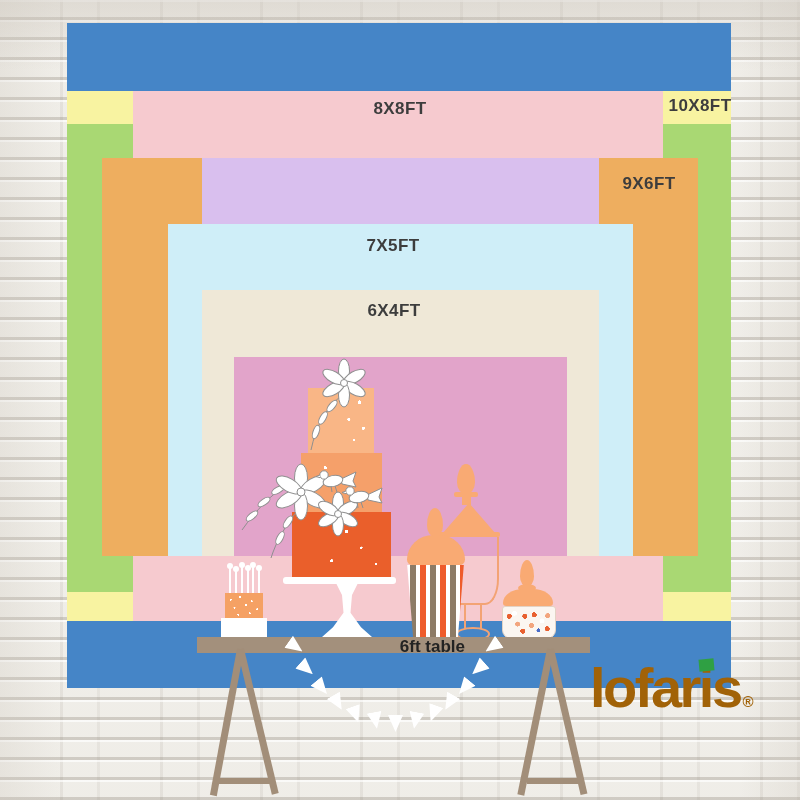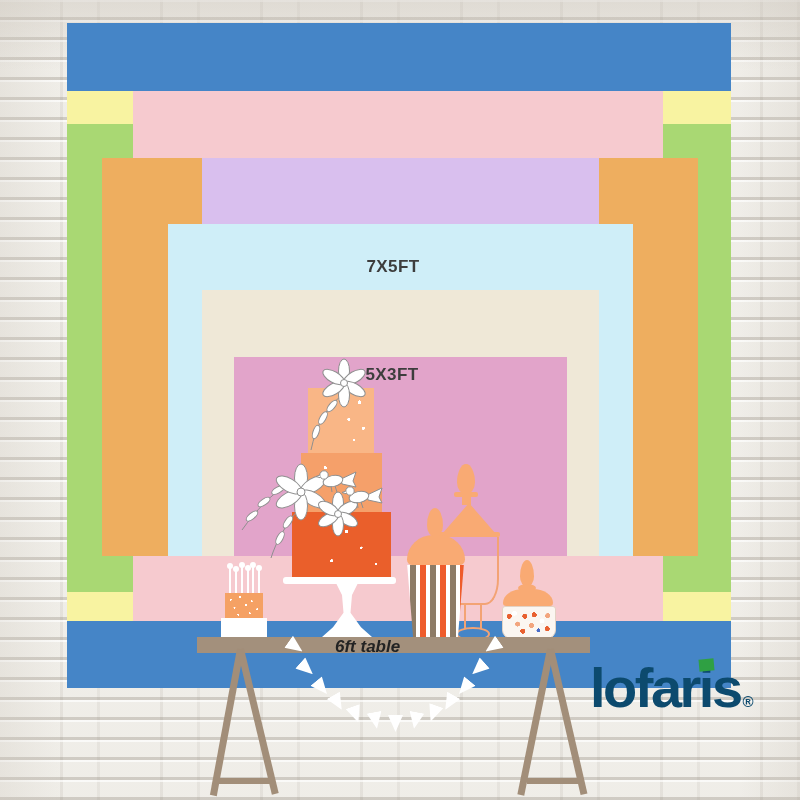--- a/index.html
+++ b/index.html
@@ -32,21 +32,21 @@
   #r5x3  {left:234px;top:357px;width:333px;height:199px;background:#e2a4ca;}
   
   .size-label{position:absolute;width:140px;text-align:center;font-size:17px;
     font-weight:600;color:#3d3d3d;letter-spacing:.4px;}
   #l10x10{left:330px;top:50px;}
   #l8x8  {left:330px;top:99px;}
   #l10x8 {left:630px;top:96px;}
   #l10x7 {left:629px;top:134px;}
   #l6x6  {left:323px;top:165px;}
   #l9x6  {left:579px;top:174px;}
-  #l7x5  {left:323px;top:236px;margin-top:21px;}
+  #l7x5  {left:323px;top:236px;}
   #l6x4  {left:324px;top:301px;}
   #l5x3  {left:322px;top:365px;}
   
   .tj-finial{left:457px;top:464px;width:18px;height:30px;background:#f9aa73;border-radius:50%/62% 62% 38% 38%;}
   .tj-collar{left:454px;top:492px;width:24px;height:5px;background:#f9aa73;border-radius:2px;}
   .tj-neck{left:462px;top:496px;width:9px;height:9px;background:#f9aa73;}
   .tj-cone{left:442px;top:503px;width:54px;height:31px;background:#f9aa73;clip-path:polygon(50% 0,100% 100%,0 100%);}
   .tj-lidbase{left:438px;top:532px;width:62px;height:5px;background:#f9aa73;border-radius:2px;}
   .tj-body{left:447px;top:537px;width:48px;height:66px;border:2px solid #f3a374;border-top:none;
            border-radius:0 0 14px 14px/0 0 26px 26px;}
@@ -102,29 +102,29 @@
       radial-gradient(1.6px 1.6px at 70% 30%,#fff 60%,transparent 70%),
       radial-gradient(1.6px 1.6px at 25% 55%,#fff 60%,transparent 70%),
       radial-gradient(1.6px 1.6px at 55% 45%,#fff 60%,transparent 70%),
       radial-gradient(1.6px 1.6px at 85% 60%,#fff 60%,transparent 70%),
       radial-gradient(1.6px 1.6px at 35% 80%,#fff 60%,transparent 70%),
       radial-gradient(1.6px 1.6px at 65% 75%,#fff 60%,transparent 70%);}
   .sc-candle{position:absolute;width:2px;height:27px;background:#fff;}
   .sc-candle::after{content:"";position:absolute;left:-2px;top:-5px;width:6px;height:6px;border-radius:50%;background:#fff;}
   
   .table-top{left:197px;top:637px;width:393px;height:16px;background:#a3907c;}
-  .table-label{position:absolute;left:335px;top:637px;width:130px;text-align:left;
-    font-size:17px;font-weight:600;color:#232323;font-style:italic;}
+  .table-label{position:absolute;left:335px;top:637px;width:130px;text-align:right;
+    font-size:17px;font-weight:600;color:#232323;}
   .leg{position:absolute;width:7px;height:149px;background:#a28e79;transform-origin:50% 0;}
   .crossbar{position:absolute;width:52px;height:6px;background:#a28e79;}
   
   .pennant{position:absolute;width:15px;height:17px;background:#fff;clip-path:polygon(0 0,100% 0,50% 100%);}
   
   .logo{position:absolute;left:590px;top:660px;font-size:56px;font-weight:bold;
-    color:#0c4a6e;letter-spacing:-2.5px;line-height:1;white-space:nowrap;}
+    color:#a16207;letter-spacing:-2.5px;line-height:1;white-space:nowrap;}
   .logo-i{position:relative;display:inline-block;}
   .logo-green{position:absolute;left:0px;top:-1px;width:15px;height:12px;background:#2fa043;transform:rotate(-5deg);}
   .logo-reg{font-size:15px;font-weight:bold;letter-spacing:0;vertical-align:baseline;margin-left:2px;}
 </style>
 </head>
 <body>
 
 <div class="canvas">
 
   <div class="wall"></div>
@@ -132,22 +132,25 @@
   <div class="band" id="r10x10"></div>
   <div class="band" id="r10x8"></div>
   <div class="band" id="r10x7"></div>
   <div class="band" id="r8x8"></div>
   <div class="band" id="r9x6"></div>
   <div class="band" id="r6x6"></div>
   <div class="band" id="r7x5"></div>
   <div class="band" id="r6x4"></div>
   <div class="band" id="r5x3"></div>
 
+  <span class="size-label" id="l8x8">8X8FT</span>
+  <span class="size-label" id="l10x8">10X8FT</span>
+  <span class="size-label" id="l9x6">9X6FT</span>
   <span class="size-label" id="l7x5">7X5FT</span>
-  <span class="size-label" id="l5x3">5X3FT</span>
+  <span class="size-label" id="l6x4">6X4FT</span>
 
   <div>
     <div class="abs tj-finial"></div>
     <div class="abs tj-collar"></div>
     <div class="abs tj-neck"></div>
     <div class="abs tj-cone"></div>
     <div class="abs tj-lidbase"></div>
     <div class="abs tj-body"></div>
     <div class="abs tj-stem"></div>
     <div class="abs tj-foot"></div>

